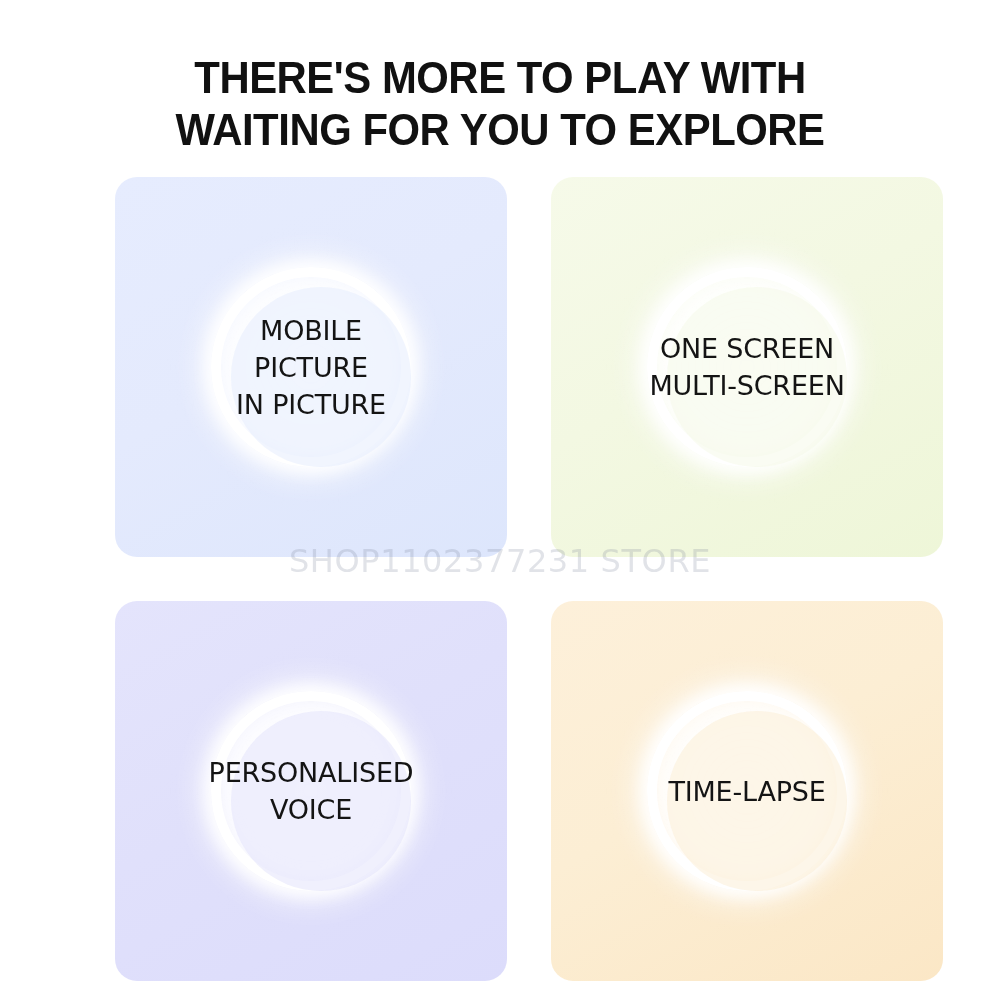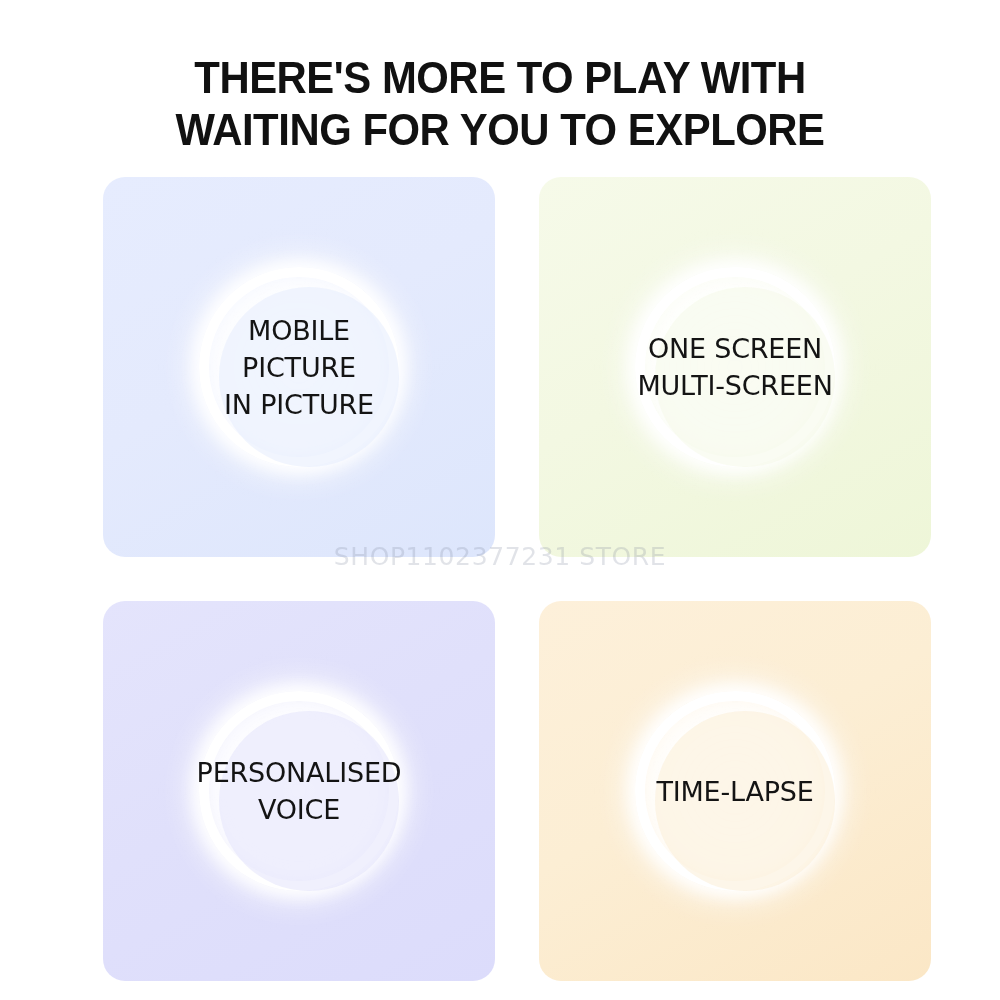--- a/index.html
+++ b/index.html
@@ -30,21 +30,21 @@
     line-height: 52px;
     letter-spacing: -0.5px;
     transform: scaleX(0.93);
     transform-origin: 50% 0;
     white-space: pre-line;
   }
 
   
   .grid {
     position: absolute;
-    left: 103px;
+    left: 115px;
     top: 177px;
     width: 794px;
     height: 805px;
     display: grid;
     grid-template-columns: 392px 392px;
     grid-template-rows: 380px 380px;
     column-gap: 18px;
     row-gap: 28px;
     gap: 44px;
   }
@@ -128,21 +128,21 @@
   }
 
   
   .watermark {
     position: absolute;
     left: 0;
     top: 542px;
     width: 1000px;
     text-align: center;
     font-family: "DejaVu Sans", "Liberation Sans", sans-serif;
-    font-size: 25px;
+    font-size: 32px;
     letter-spacing: 0.6px;
     color: rgba(120,128,150,0.22);
     z-index: 40;
     pointer-events: none;
   }
 </style>
 </head>
 <body>
 
 <div class="heading">THERE'S MORE TO PLAY WITH

